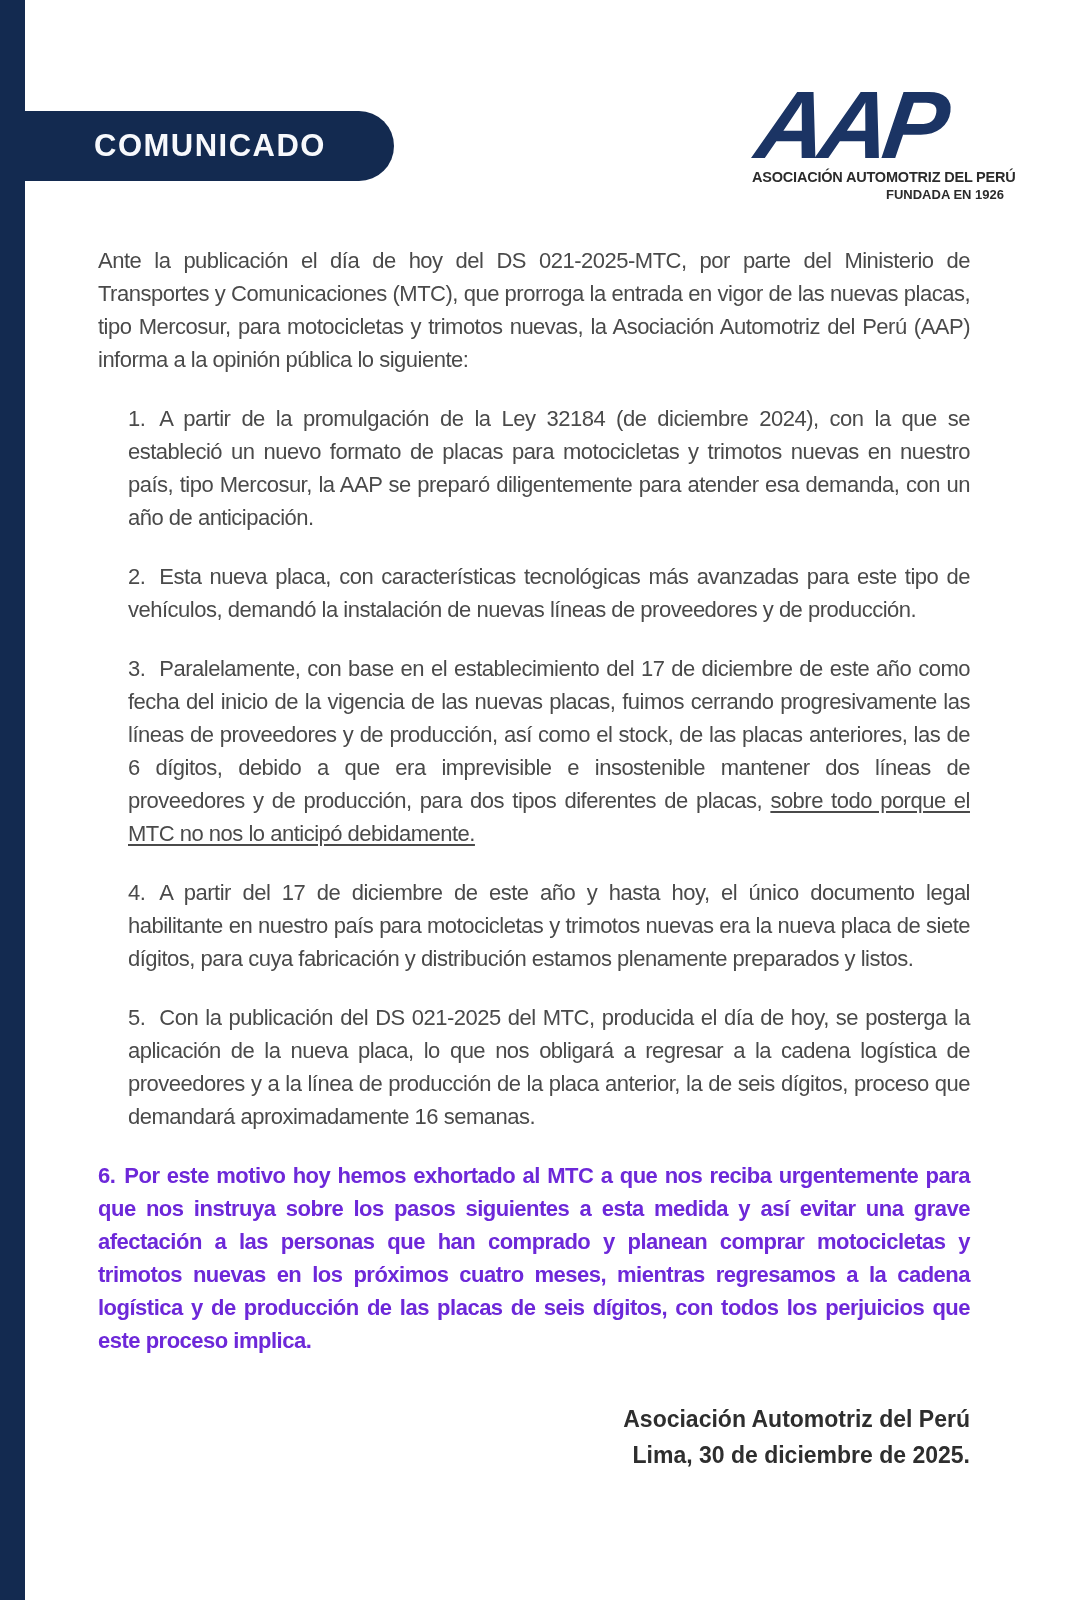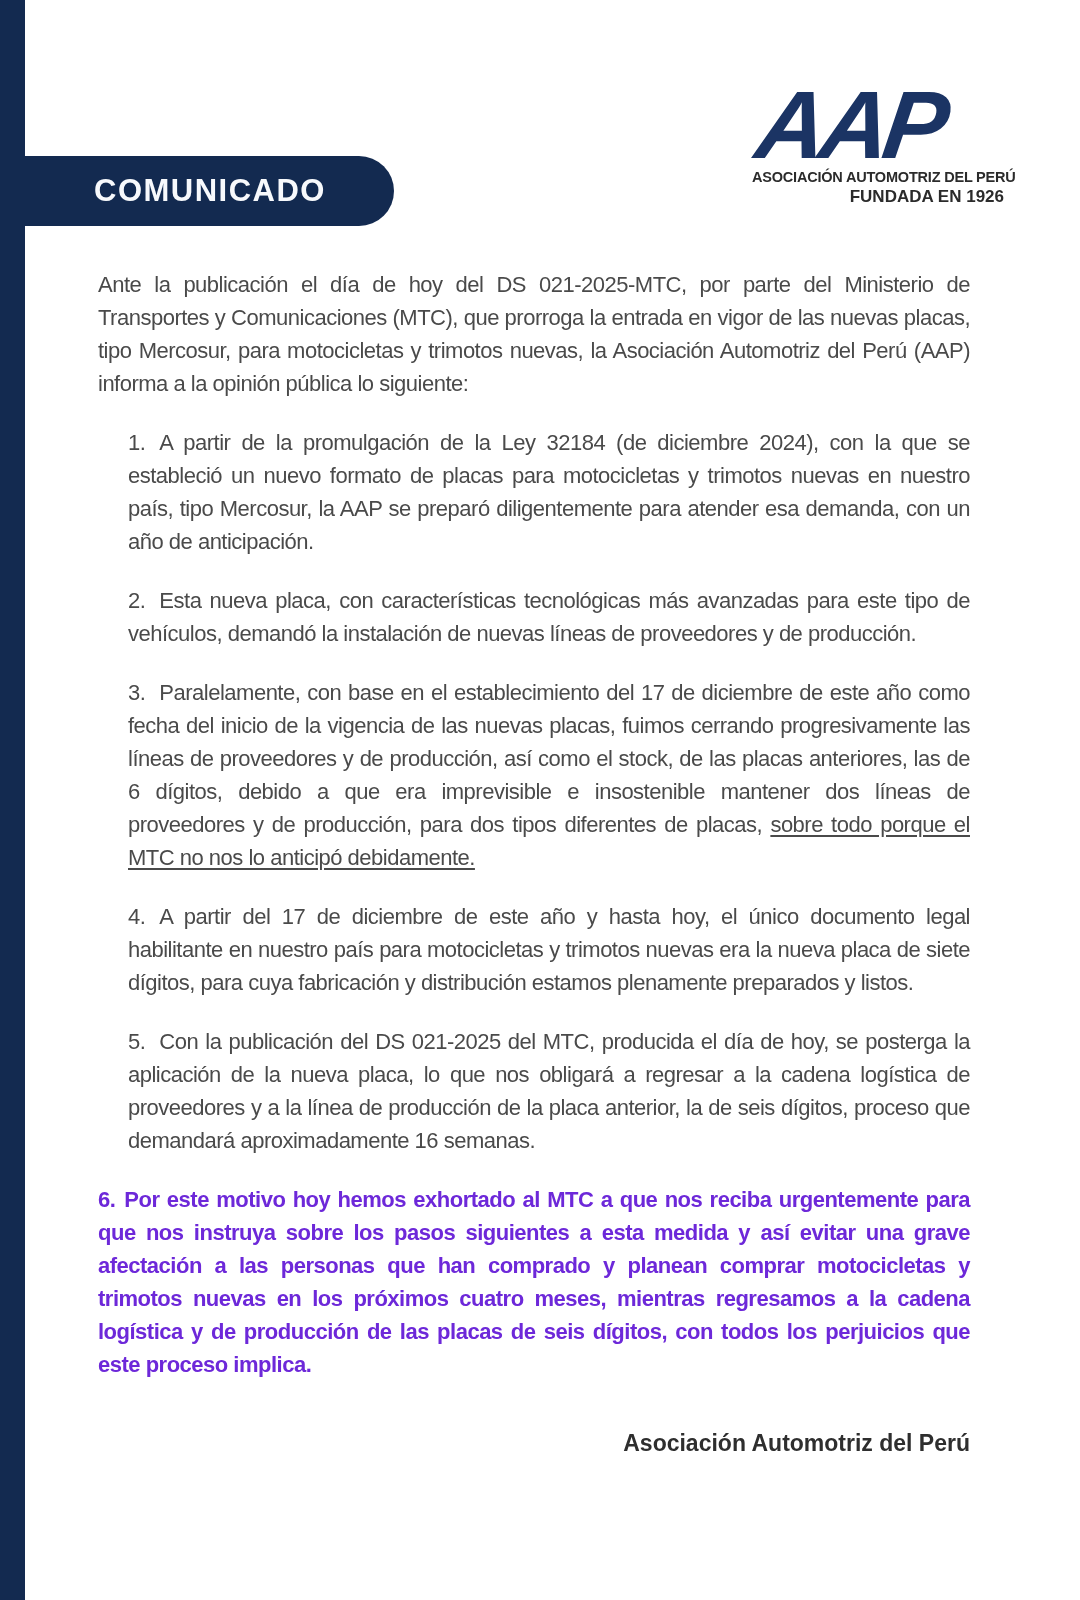--- a/index.html
+++ b/index.html
@@ -21,21 +21,20 @@
     position: absolute;
     left: 0; top: 111px;
     width: 394px; height: 70px;
     background: #132a50;
     border-radius: 0 35px 35px 0;
     display: flex;
     align-items: center;
     justify-content: center;
     box-sizing: border-box;
     padding-left: 26px;
-    margin-top: 45px;
   }
   .banner-label {
     color: #f7f9fc;
     font-size: 31px;
     font-weight: bold;
     letter-spacing: 1.5px;
   }
   .logo {
     position: absolute;
     left: 752px; top: 84px;
@@ -54,28 +53,28 @@
   .logo-org {
     margin-top: 3px;
     font-size: 14.5px;
     font-weight: bold;
     letter-spacing: -0.2px;
     white-space: nowrap;
     color: #2b2b2b;
   }
   .logo-founded {
     margin-top: 2px;
-    font-size: 17px;
+    font-size: 13px;
     font-weight: bold;
     text-align: right;
     color: #2b2b2b;
   }
   .content {
     position: absolute;
-    left: 98px; top: 268px;
+    left: 98px; top: 244px;
     width: 872px;
     font-size: 22px;
     line-height: 33px;
     letter-spacing: -0.5px;
     color: #4a4a4a;
     text-align: justify;
   }
   .intro { margin: 0 0 26px 0; }
   .item { margin: 5px 0 26px 30px; }
   .item .num { padding-right: 14px; }
@@ -126,17 +125,18 @@
 
       <p class="item"><span class="num">4.</span><span>A partir del 17 de diciembre de este año y hasta hoy, el único documento legal habilitante en nuestro país para motocicletas y trimotos nuevas era la nueva placa de siete dígitos, para cuya fabricación y distribución estamos plenamente preparados y listos.</span><span class="ul"></span></p>
 
       <p class="item"><span class="num">5.</span><span>Con la publicación del DS 021-2025 del MTC, producida el día de hoy, se posterga la aplicación de la nueva placa, lo que nos obligará a regresar a la cadena logística de proveedores y a la línea de producción de la placa anterior, la de seis dígitos, proceso que demandará aproximadamente 16 semanas.</span><span class="ul"></span></p>
     </div>
 
     <p class="item6"><span class="num">6.</span><span>Por este motivo hoy hemos exhortado al MTC a que nos reciba urgentemente para que nos instruya sobre los pasos siguientes a esta medida y así evitar una grave afectación a las personas que han comprado y planean comprar motocicletas y trimotos nuevas en los próximos cuatro meses, mientras regresamos a la cadena logística y de producción de las placas de seis dígitos, con todos los perjuicios que este proceso implica.</span></p>
 
     <div class="signature">
       <div>Asociación Automotriz del Perú</div>
+      <div>Lima, 30 de diciembre de 2025.</div>
     </div>
 
   </div>
 
 </div>
 
 </body></html>

